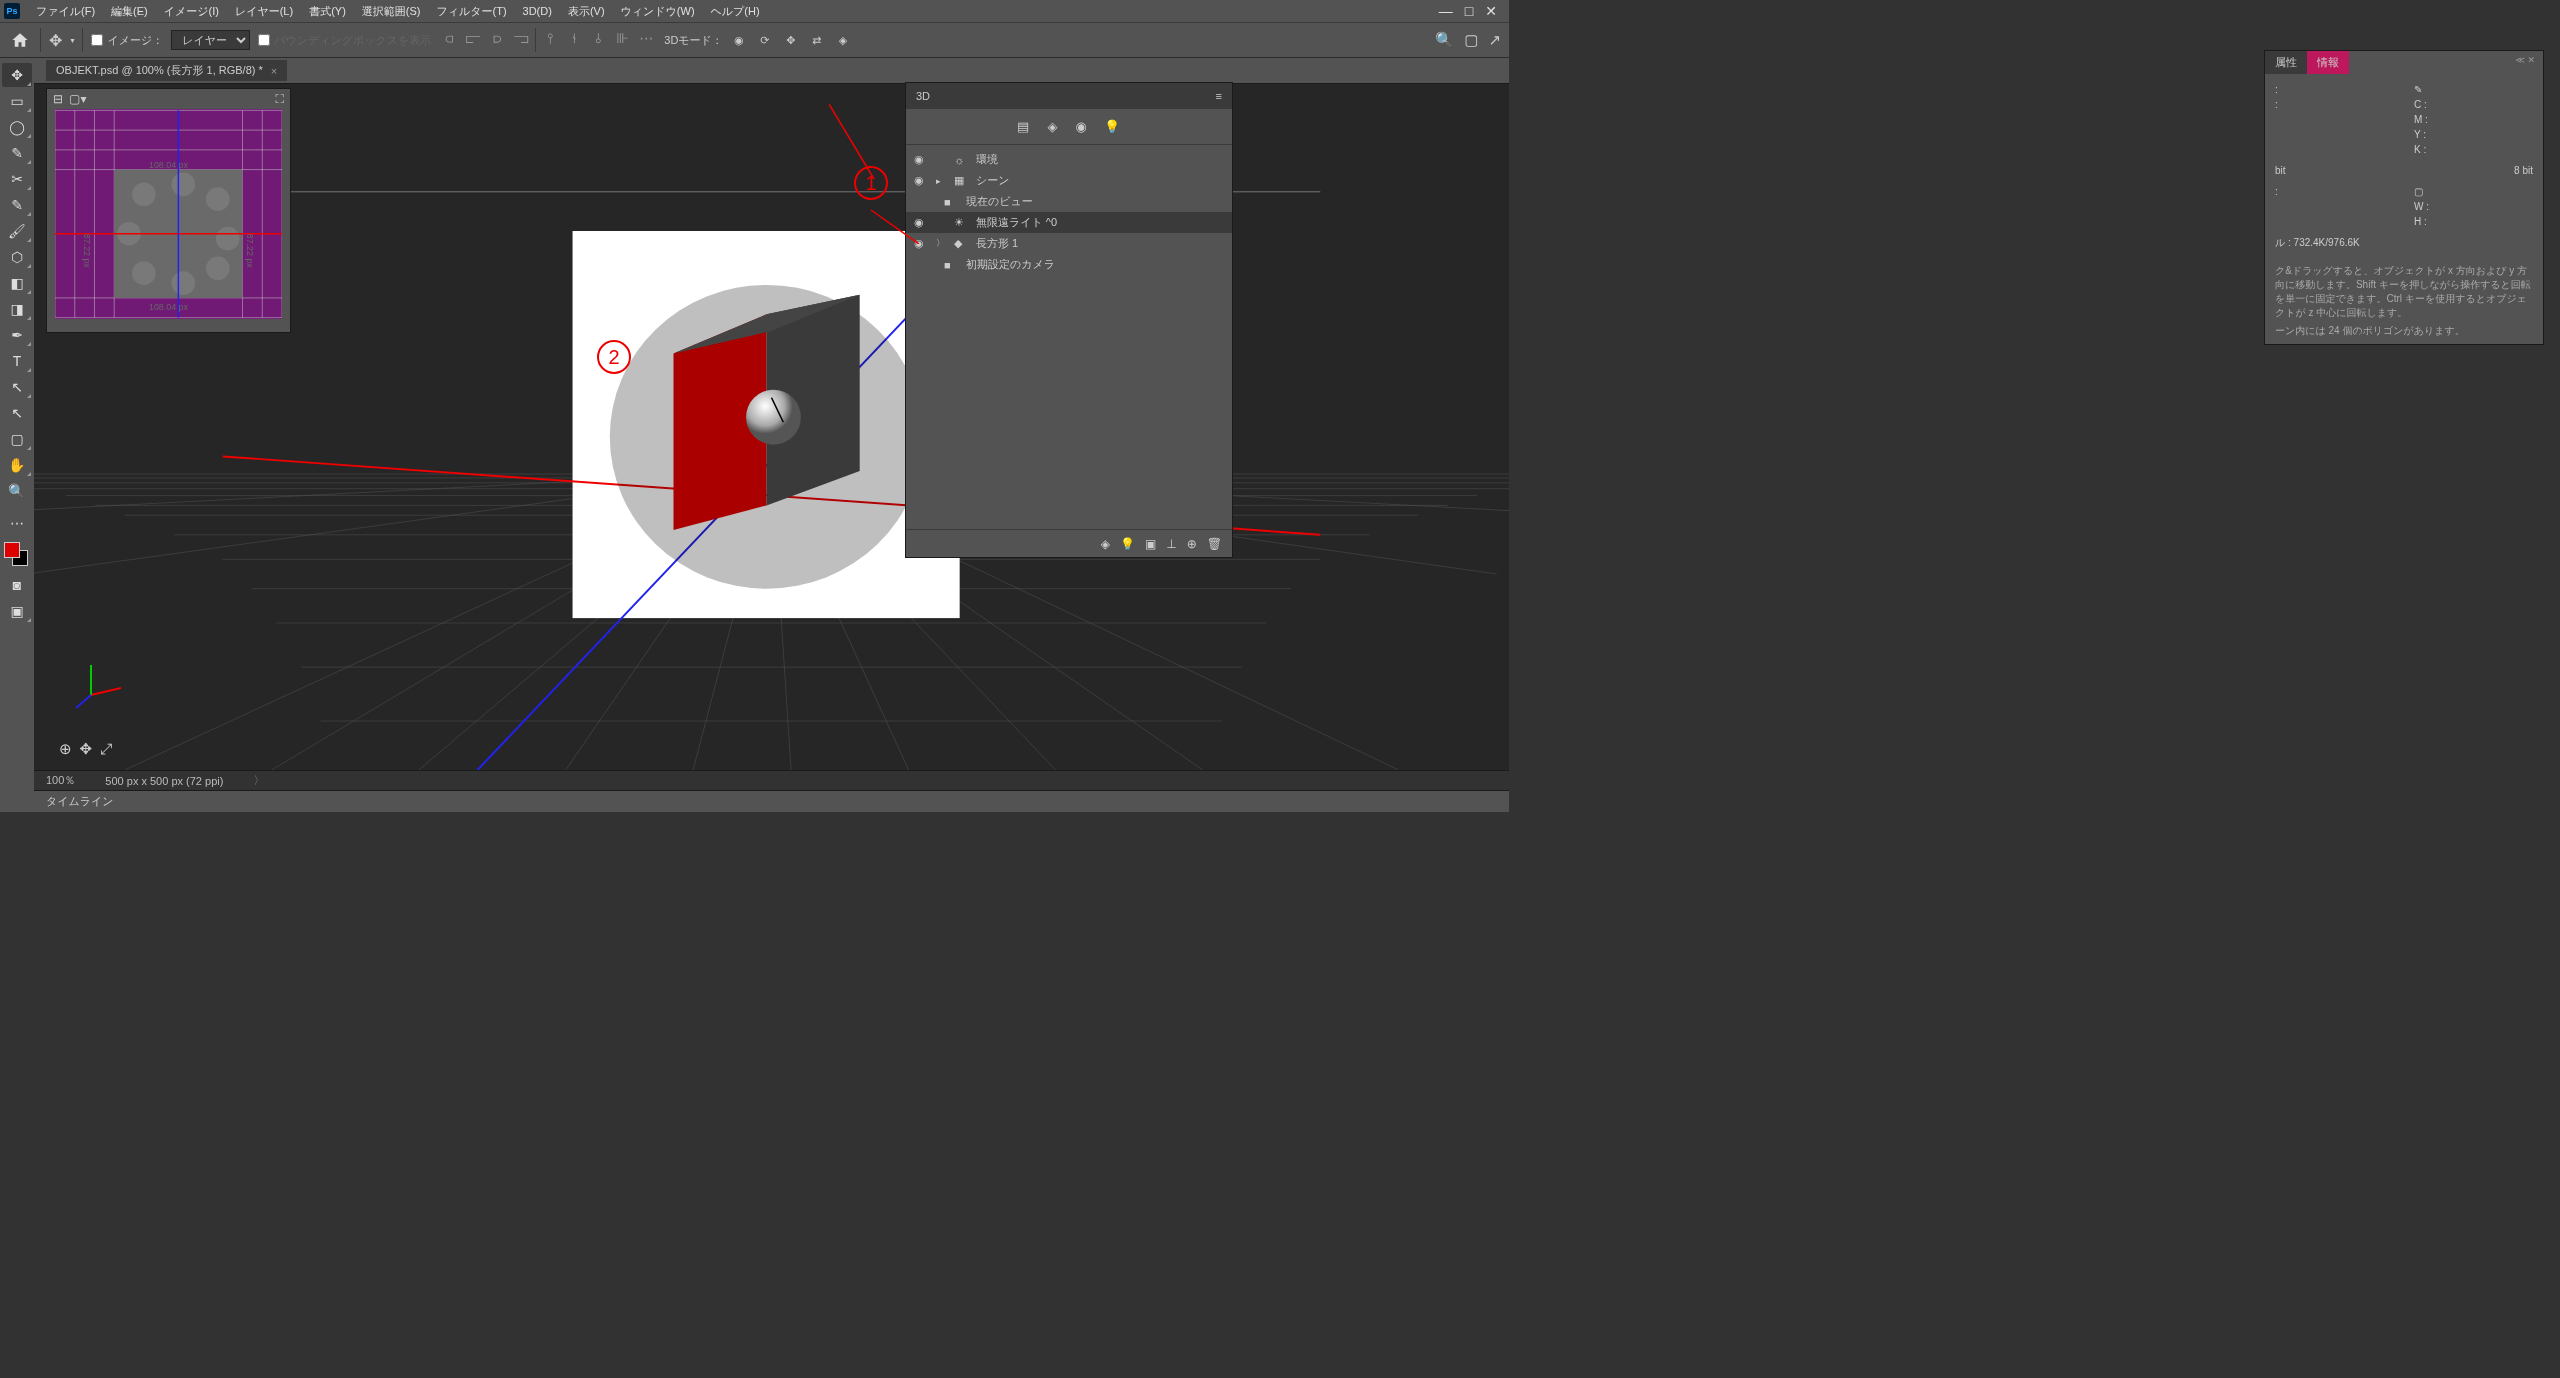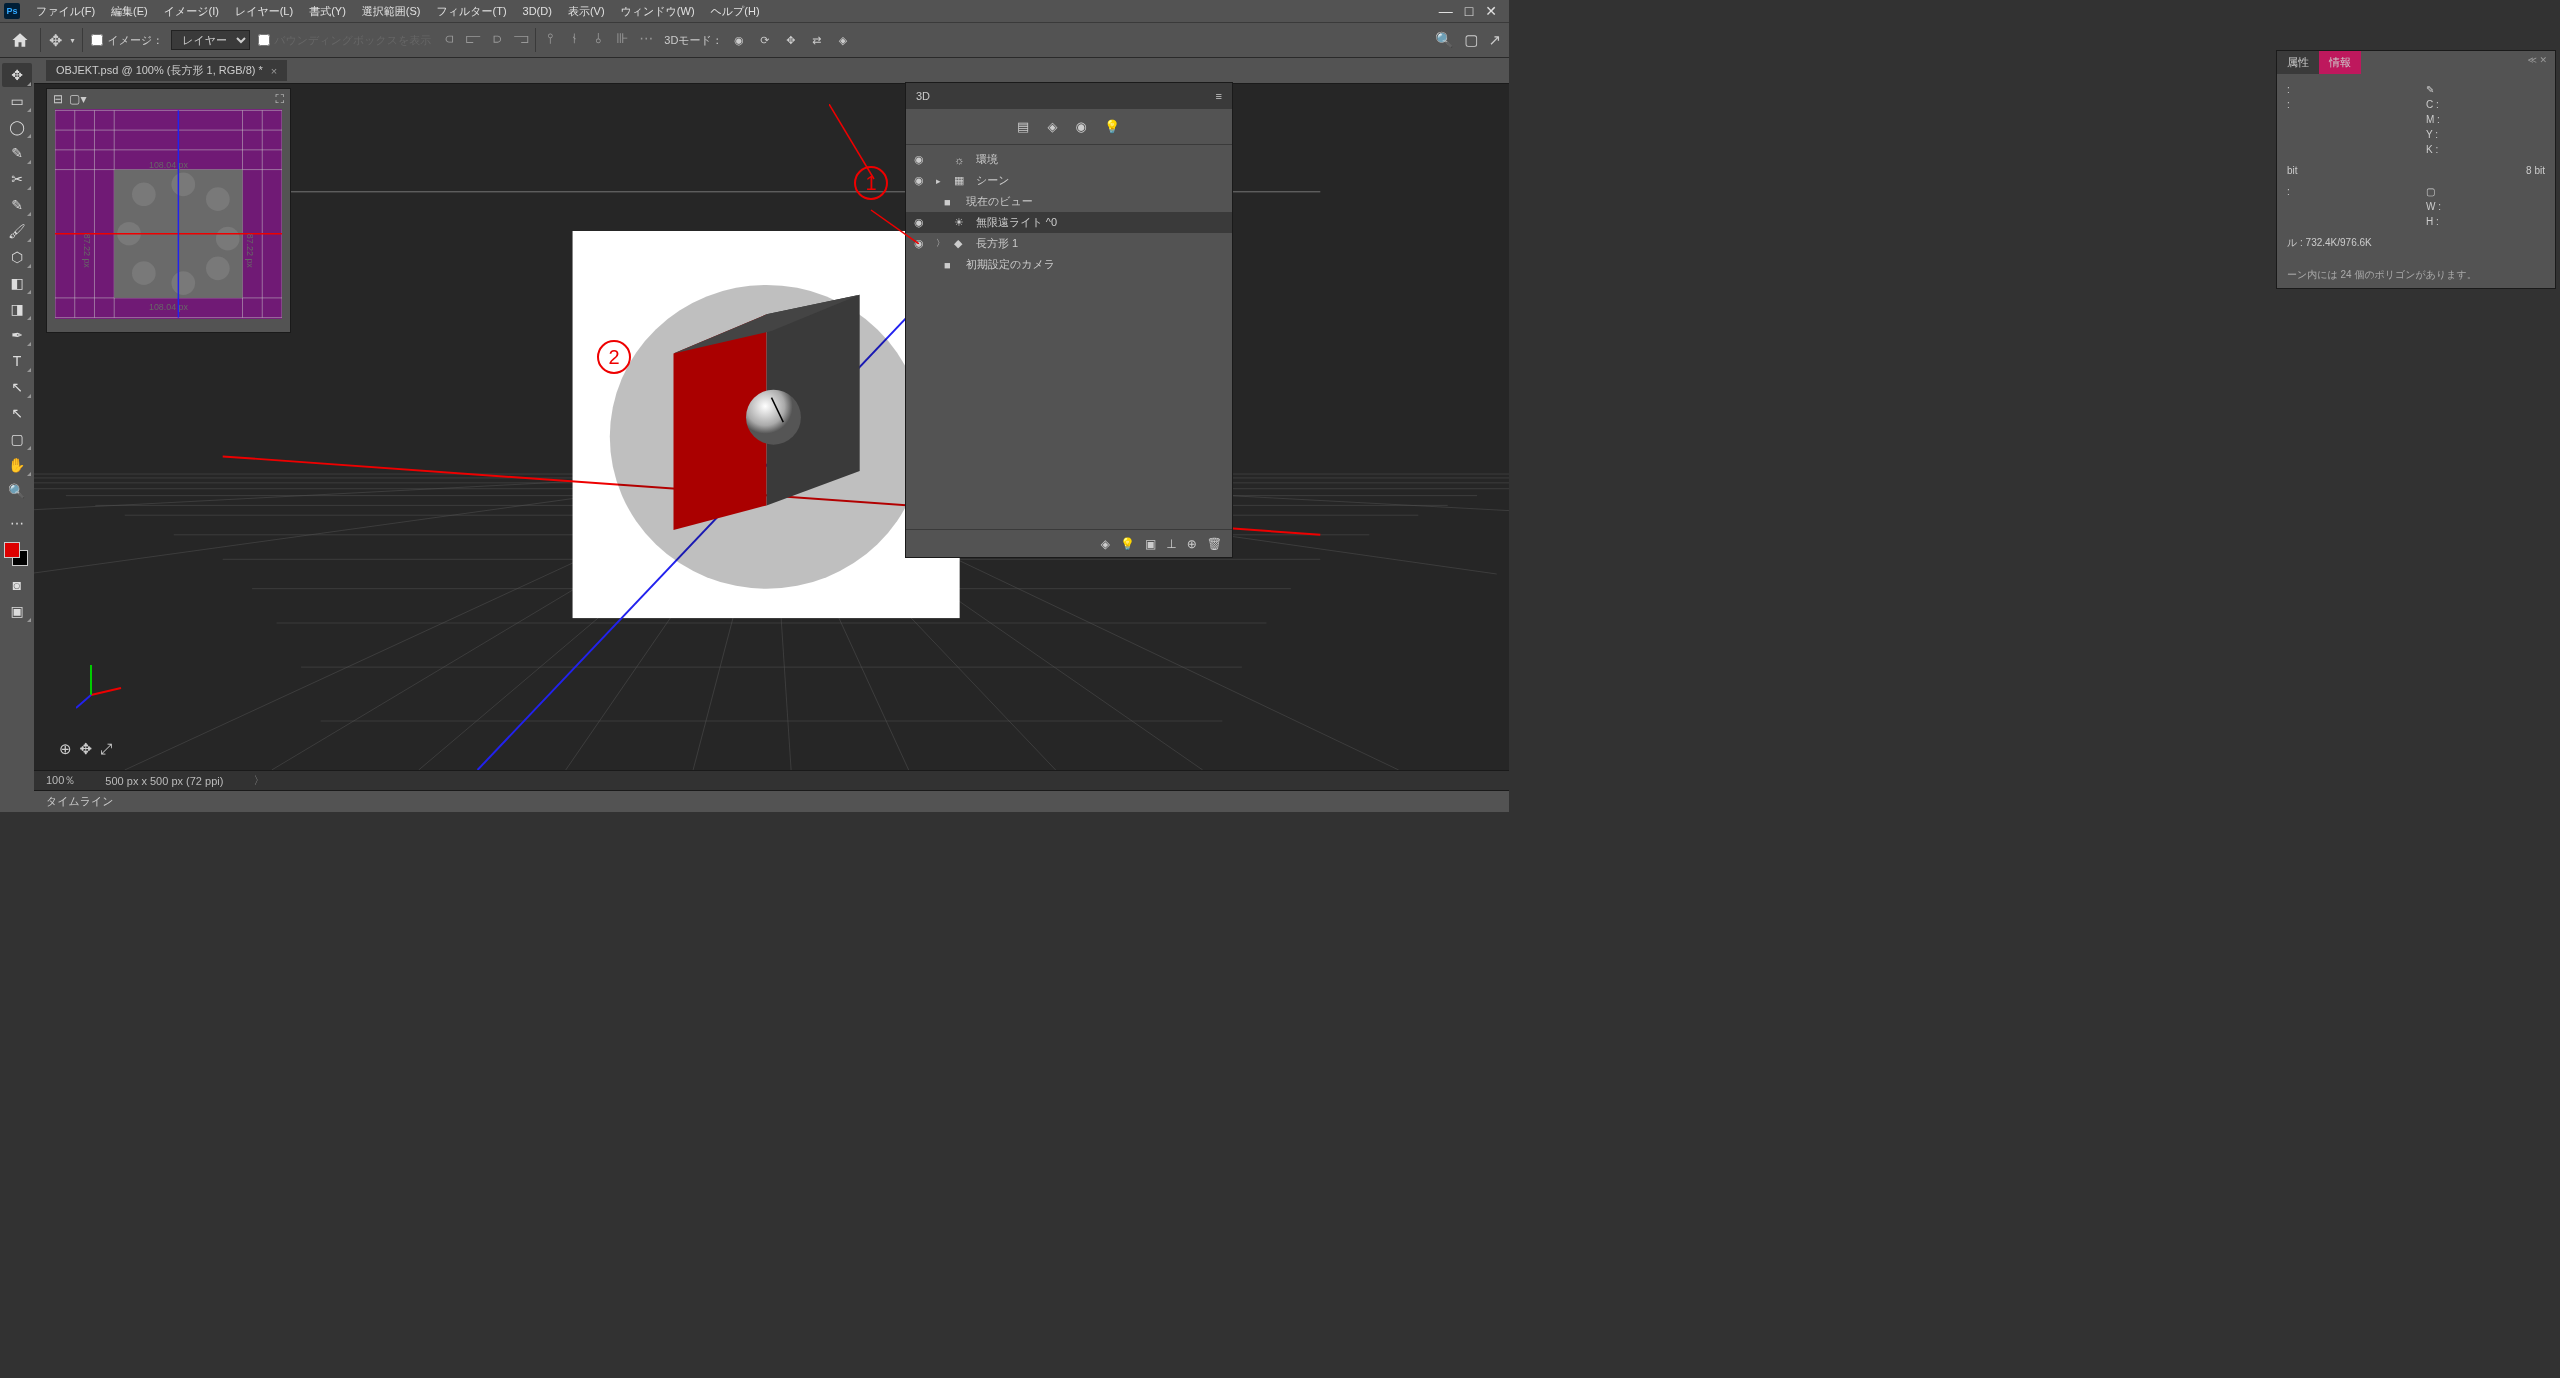--- a/index.html
+++ b/index.html
@@ -50,21 +50,21 @@
 .panel-3d .filter-icons span { font-size: 13px; color: #ccc; cursor: pointer; }
 .panel-3d .tree { padding: 4px 0; }
 .panel-3d .tree-item { display: flex; align-items: center; padding: 3px 8px; font-size: 11px; gap: 8px; cursor: pointer; }
 .panel-3d .tree-item.selected { background: #3a3a3a; }
 .panel-3d .tree-item .eye { width: 14px; font-size: 11px; }
 .panel-3d .tree-item .expand-arrow { width: 10px; font-size: 9px; }
 .panel-3d .tree-item .item-icon { width: 14px; font-size: 11px; }
 .panel-3d .tree-item.indent1 { padding-left: 38px; }
 .panel-3d .panel-footer { position: absolute; bottom: 0; left: 0; right: 0; height: 28px; display: flex; justify-content: flex-end; align-items: center; gap: 10px; padding: 0 10px; border-top: 1px solid #3a3a3a; }
 .panel-3d .panel-footer span { font-size: 12px; color: #ccc; cursor: pointer; }
-.info-panel { position: absolute; top: 50px; right: 4px; width: 280px; background: #535353; border: 1px solid #1a1a1a; z-index: 15; }
+.info-panel { position: absolute; top: 50px; right: 16px; width: 280px; background: #535353; border: 1px solid #1a1a1a; z-index: 15; }
 .info-panel .info-tabs { display: flex; }
 .info-panel .info-tabs .tab { padding: 4px 10px; font-size: 11px; background: #3a3a3a; cursor: pointer; }
 .info-panel .info-tabs .tab.active { background: #be185d; }
 .info-panel .info-tabs .close-x { margin-left: auto; padding: 4px 8px; cursor: pointer; }
 .info-panel .info-content { padding: 8px 10px; font-size: 10px; line-height: 1.5; }
 .info-panel .info-row { display: flex; justify-content: space-between; }
 .info-panel .info-help { padding: 6px 10px; font-size: 10px; line-height: 1.4; color: #aaa; }
 .callout { position: absolute; width: 34px; height: 34px; border: 2px solid #e00; border-radius: 50%; display: flex; align-items: center; justify-content: center; color: #e00; font-size: 20px; font-weight: normal; z-index: 30; pointer-events: none; }
 .viewport-widgets { position: absolute; bottom: 12px; left: 25px; display: flex; gap: 8px; z-index: 5; }
 .viewport-widgets span { color: #ccc; font-size: 15px; cursor: pointer; }
@@ -420,15 +420,16 @@
             <span>H :</span>
           </div>
       </div>
     </div>
     <div style="margin-top:6px;">
       <span>ル :</span>
       <span>732.4K/976.6K</span>
     </div>
   </div>
   <div class="info-help">
+    <div>ク&amp;ドラッグすると、オブジェクトが x 方向および y 方向に移動します。Shift キーを押しながら操作すると回転を単一に固定できます。Ctrl キーを使用するとオブジェクトが z 中心に回転します。</div>
     <div style="margin-top:4px;">ーン内には 24 個のポリゴンがあります。</div>
   </div>
 </div>
 
 </body></html>

